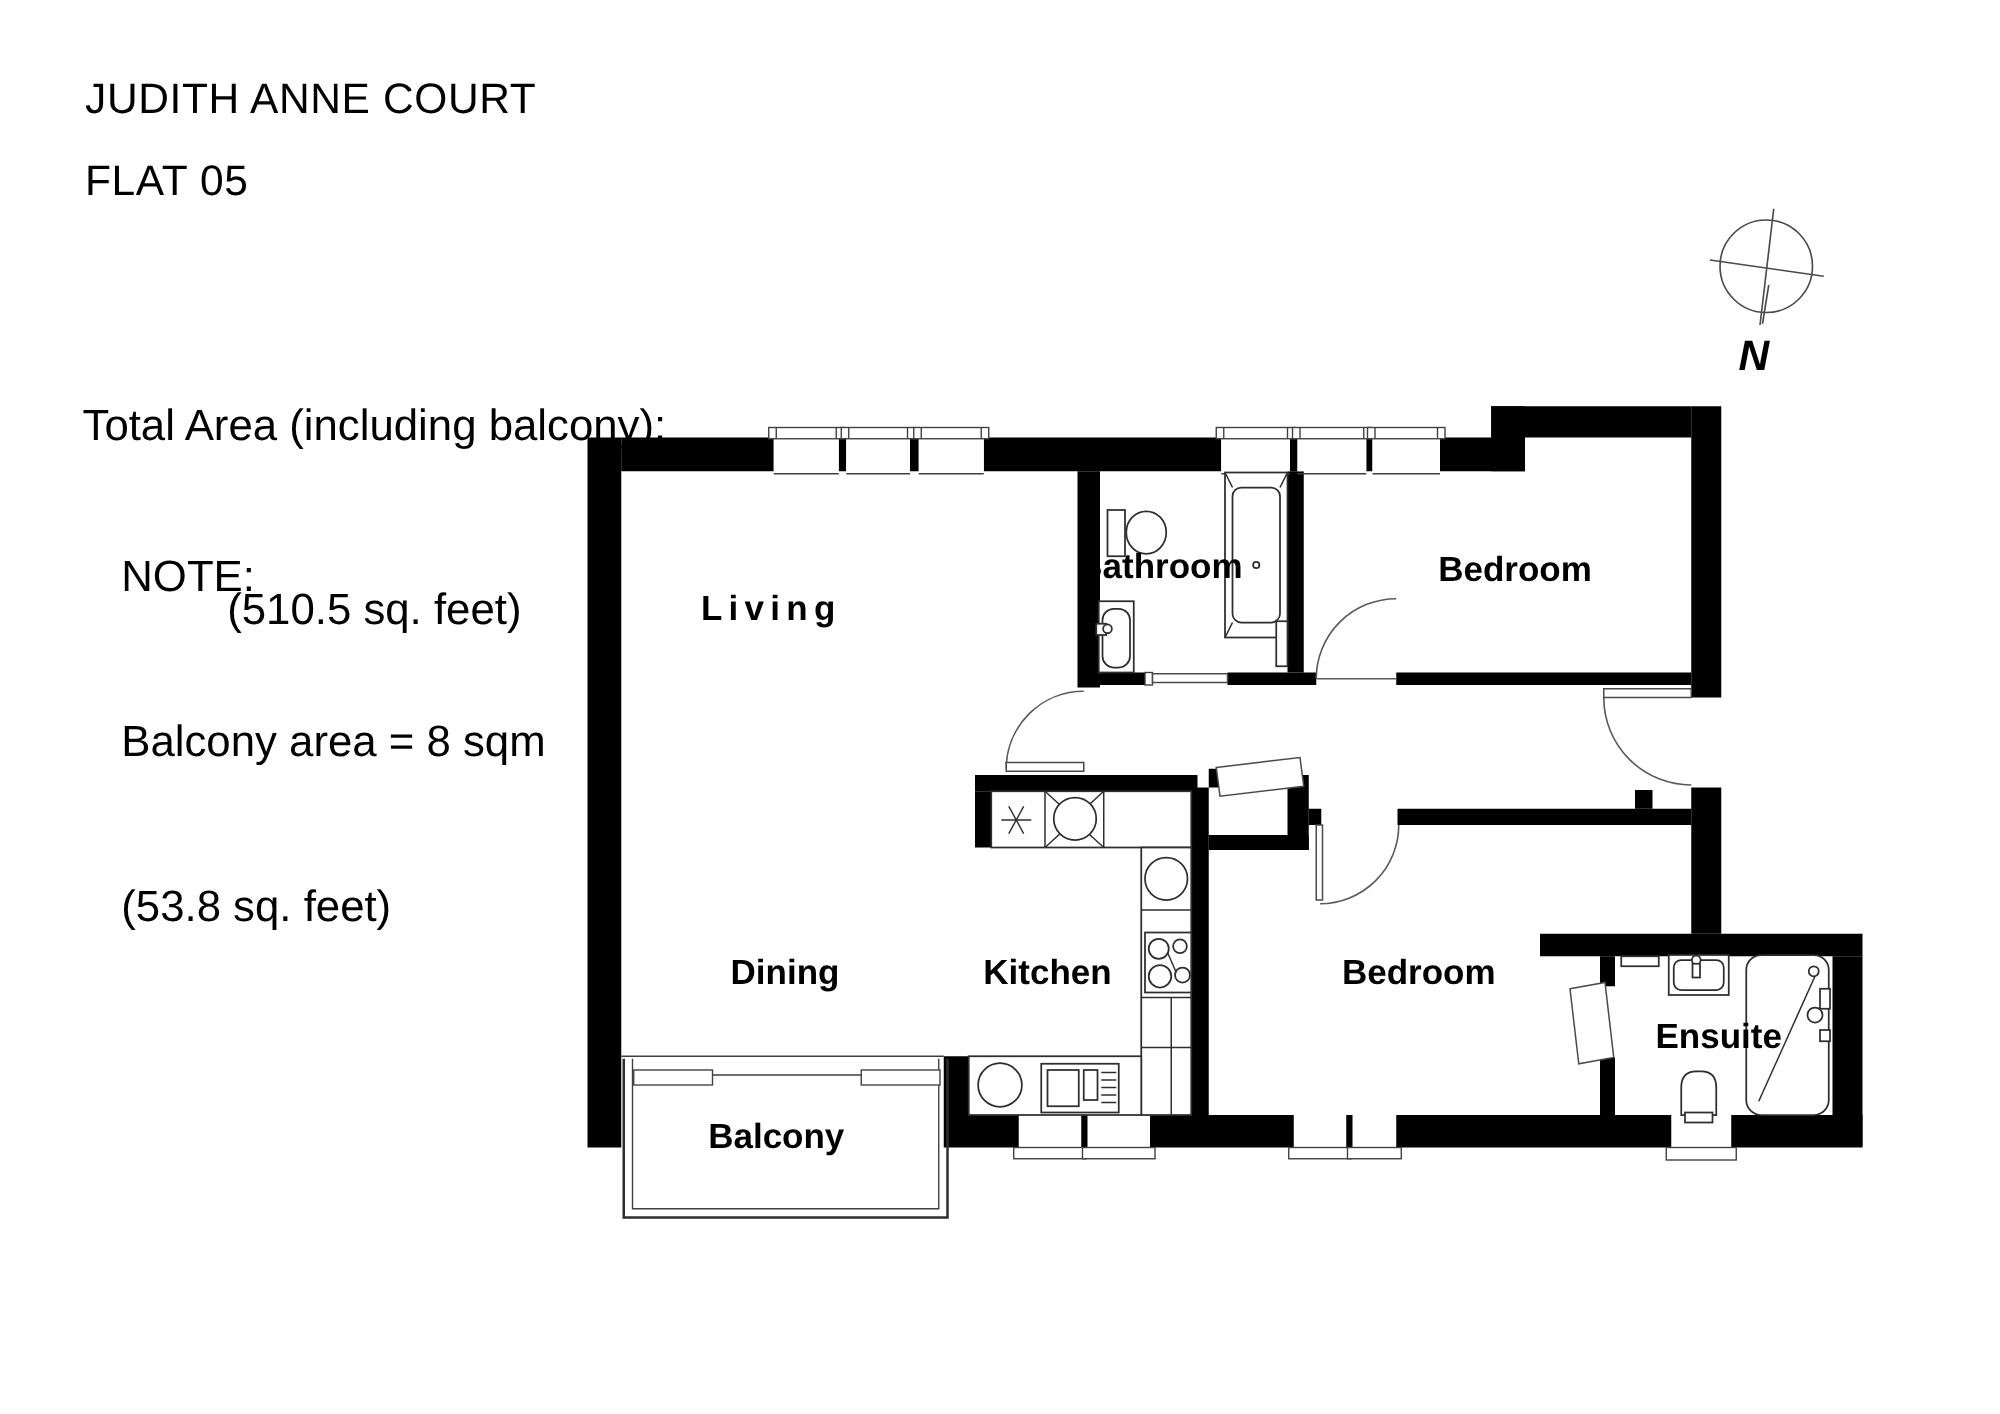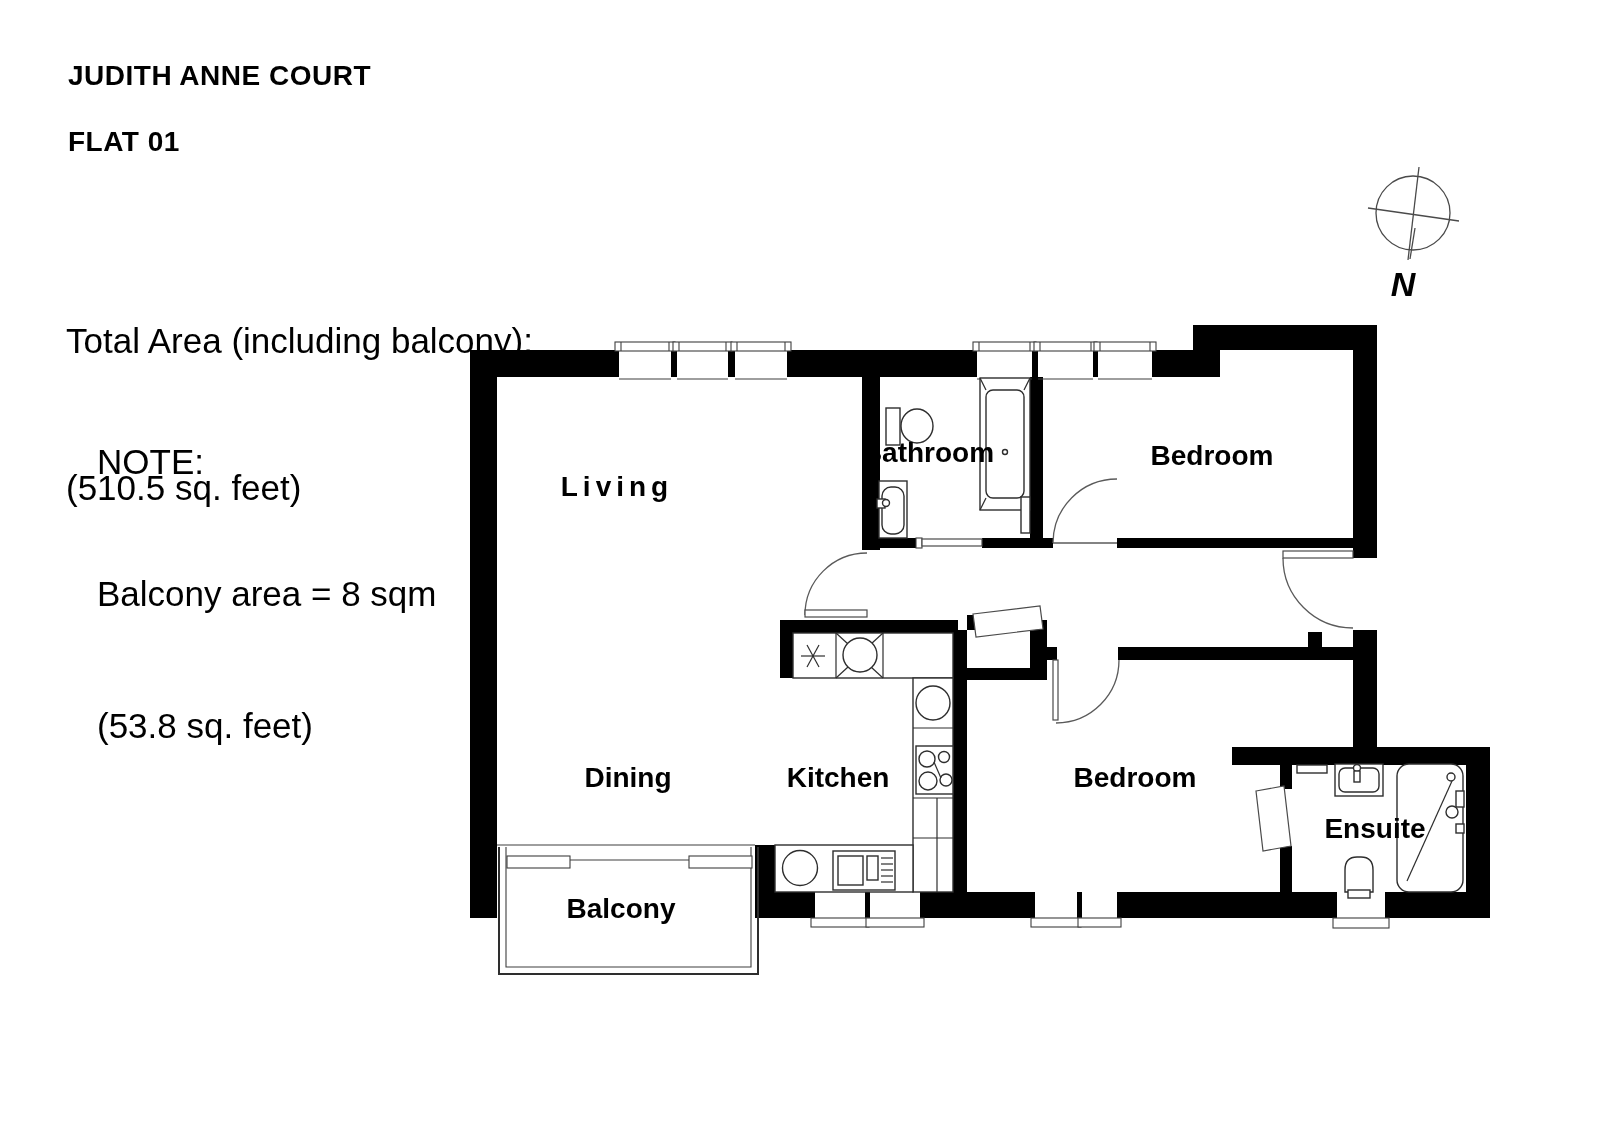--- a/index.html
+++ b/index.html
@@ -1,41 +1,41 @@
 <!DOCTYPE html>
 <html><head>
 <meta charset="utf-8">
 <style>
   html,body{margin:0;padding:0;background:#ffffff;}
   body{width:1600px;height:1131px;position:relative;overflow:hidden;
        font-family:"Liberation Sans", sans-serif;color:#000;}
-  .hdr{position:absolute;left:68px;font-weight:bold;font-size:28px;letter-spacing:.5px;white-space:pre;}
+  .hdr{position:absolute;left:68px;font-weight:normal;font-size:34px;letter-spacing:.5px;white-space:pre;}
   #building-title{top:60px;}
   #flat-label{top:126px;}
   .textblock{position:absolute;left:66px;font-size:35px;line-height:49px;white-space:pre;}
-  #area-block{top:218px;}
+  #area-block{top:218px;text-align:center;}
   #note-block{top:352px;line-height:44px;margin-left:31px;}
   svg{position:absolute;left:0;top:0;}
   .wall{fill:#000000;stroke:none;}
   .fix{fill:#ffffff;stroke:#2e2e2e;stroke-width:1.4;}
   .fixline{fill:none;stroke:#2e2e2e;stroke-width:1.2;}
   .door{fill:none;stroke:#5a5a5a;stroke-width:1.3;}
   .leaf{fill:#ffffff;stroke:#4a4a4a;stroke-width:1.2;}
   .win{fill:#ffffff;stroke:none;}
   .winframe{fill:#ffffff;stroke:#3f3f3f;stroke-width:1.1;}
   .thin{fill:none;stroke:#3f3f3f;stroke-width:1.1;}
   .roomlabel{font-family:"Liberation Sans",sans-serif;font-weight:bold;font-size:28px;fill:#000;text-anchor:middle;}
   .compassline{fill:none;stroke:#4a4a4a;stroke-width:1.3;}
   #compass-n{font-family:"Liberation Sans",sans-serif;font-weight:bold;font-style:italic;font-size:34px;text-anchor:middle;}
 </style>
 </head>
 <body>
 
 <div class="hdr" id="building-title">JUDITH ANNE COURT</div>
-<div class="hdr" id="flat-label">FLAT 01</div>
+<div class="hdr" id="flat-label">FLAT 05</div>
 
 <div class="textblock" id="area-block">
   <div>Total Area (including balcony):</div>
   <div>(510.5 sq. feet)</div>
 </div>
 
 <div class="textblock" id="note-block">
   <div>NOTE:</div>
   <div>Balcony area = 8 sqm</div>
   <div>(53.8 sq. feet)</div>

